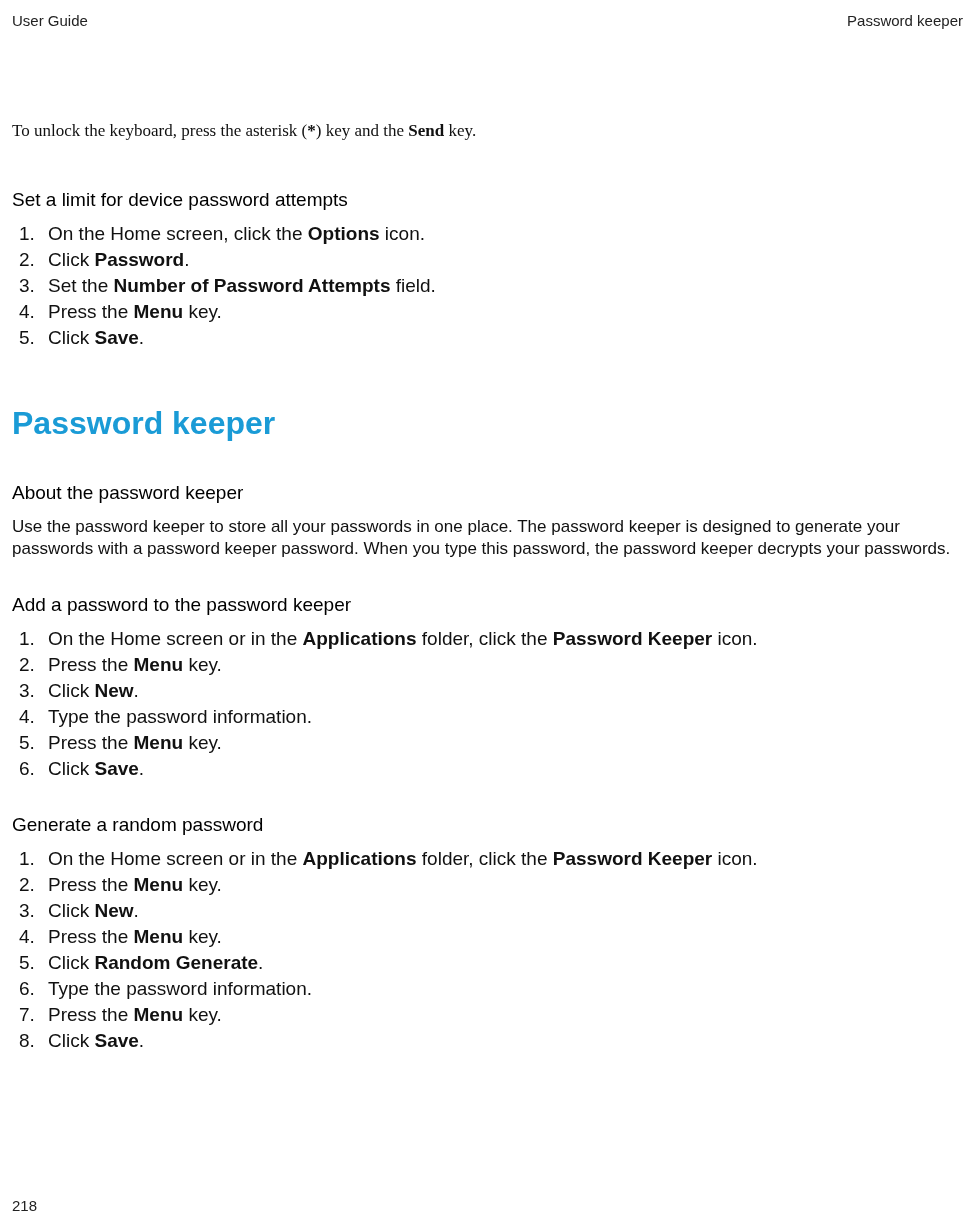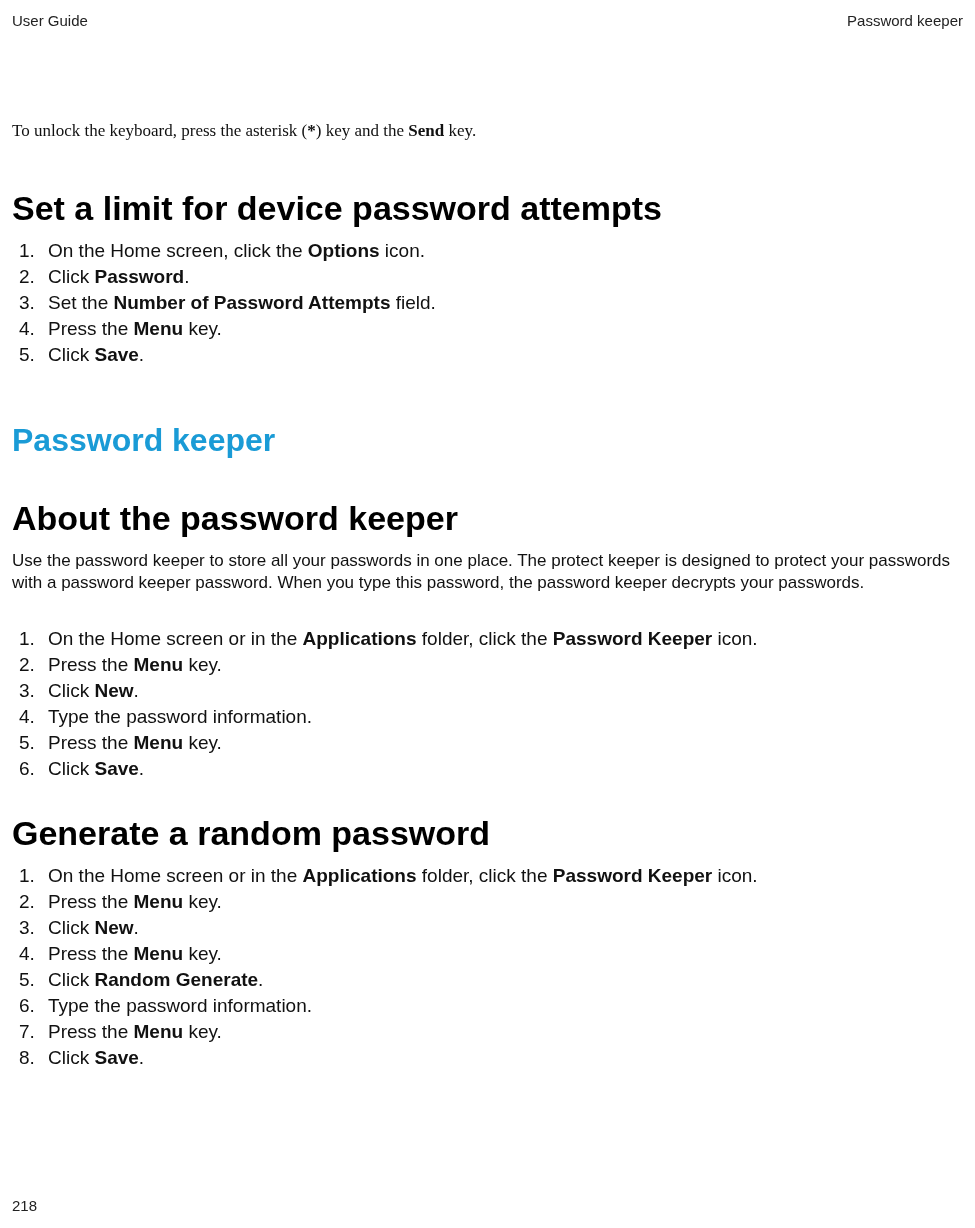--- a/index.html
+++ b/index.html
@@ -26,22 +26,22 @@
     margin-bottom: 92px;
   }
   .intro {
     font-size: 17px;
     margin: 0 0 48px 0;
     color: #111;
     font-family: Liberation Serif, serif;
   }
   .intro b { font-weight: 700; }
   h2.section {
-    font-size: 34px;
-    font-weight: 700;
+    font-size: 19px;
+    font-weight: 400;
     margin: 0 0 12px 0;
     letter-spacing: 0;
     color: #000;
   }
   h1.major {
     font-size: 32px;
     font-weight: 600;
     color: #1a9bd6;
     margin: 56px 0 40px 0;
   }
@@ -96,24 +96,25 @@
         <li><span>Set the </span><b>Number of Password Attempts</b><span> field.</span></li>
         <li><span>Press the </span><b>Menu</b><span> key.</span></li>
         <li><span>Click </span><b>Save</b><span>.</span></li>
       </ol>
   </div>
 
   <h1 class="major">Password keeper</h1>
 
   <div class="sec-block">
     <h2 class="section">About the password keeper</h2>
-    <p class="body">Use the password keeper to store all your passwords in one place. The protect keeper is designed to protect your passwords with a password keeper password. When you type this password, the password keeper decrypts your passwords.</p>
+    <p class="body">Use the password keeper to store all your passwords in one place. The password keeper is designed to generate your passwords with a password keeper password. When you type this password, the password keeper decrypts your passwords.</p>
   </div>
 
   <div class="sec-block">
+    <h2 class="section tight">Add a password to the password keeper</h2>
     <ol class="steps" id="list-add">
         <li><span>On the Home screen or in the </span><b>Applications</b><span> folder, click the </span><b>Password Keeper</b><span> icon.</span></li>
         <li><span>Press the </span><b>Menu</b><span> key.</span></li>
         <li><span>Click </span><b>New</b><span>.</span></li>
         <li><span>Type the password information.</span></li>
         <li><span>Press the </span><b>Menu</b><span> key.</span></li>
         <li><span>Click </span><b>Save</b><span>.</span></li>
       </ol>
   </div>
 

